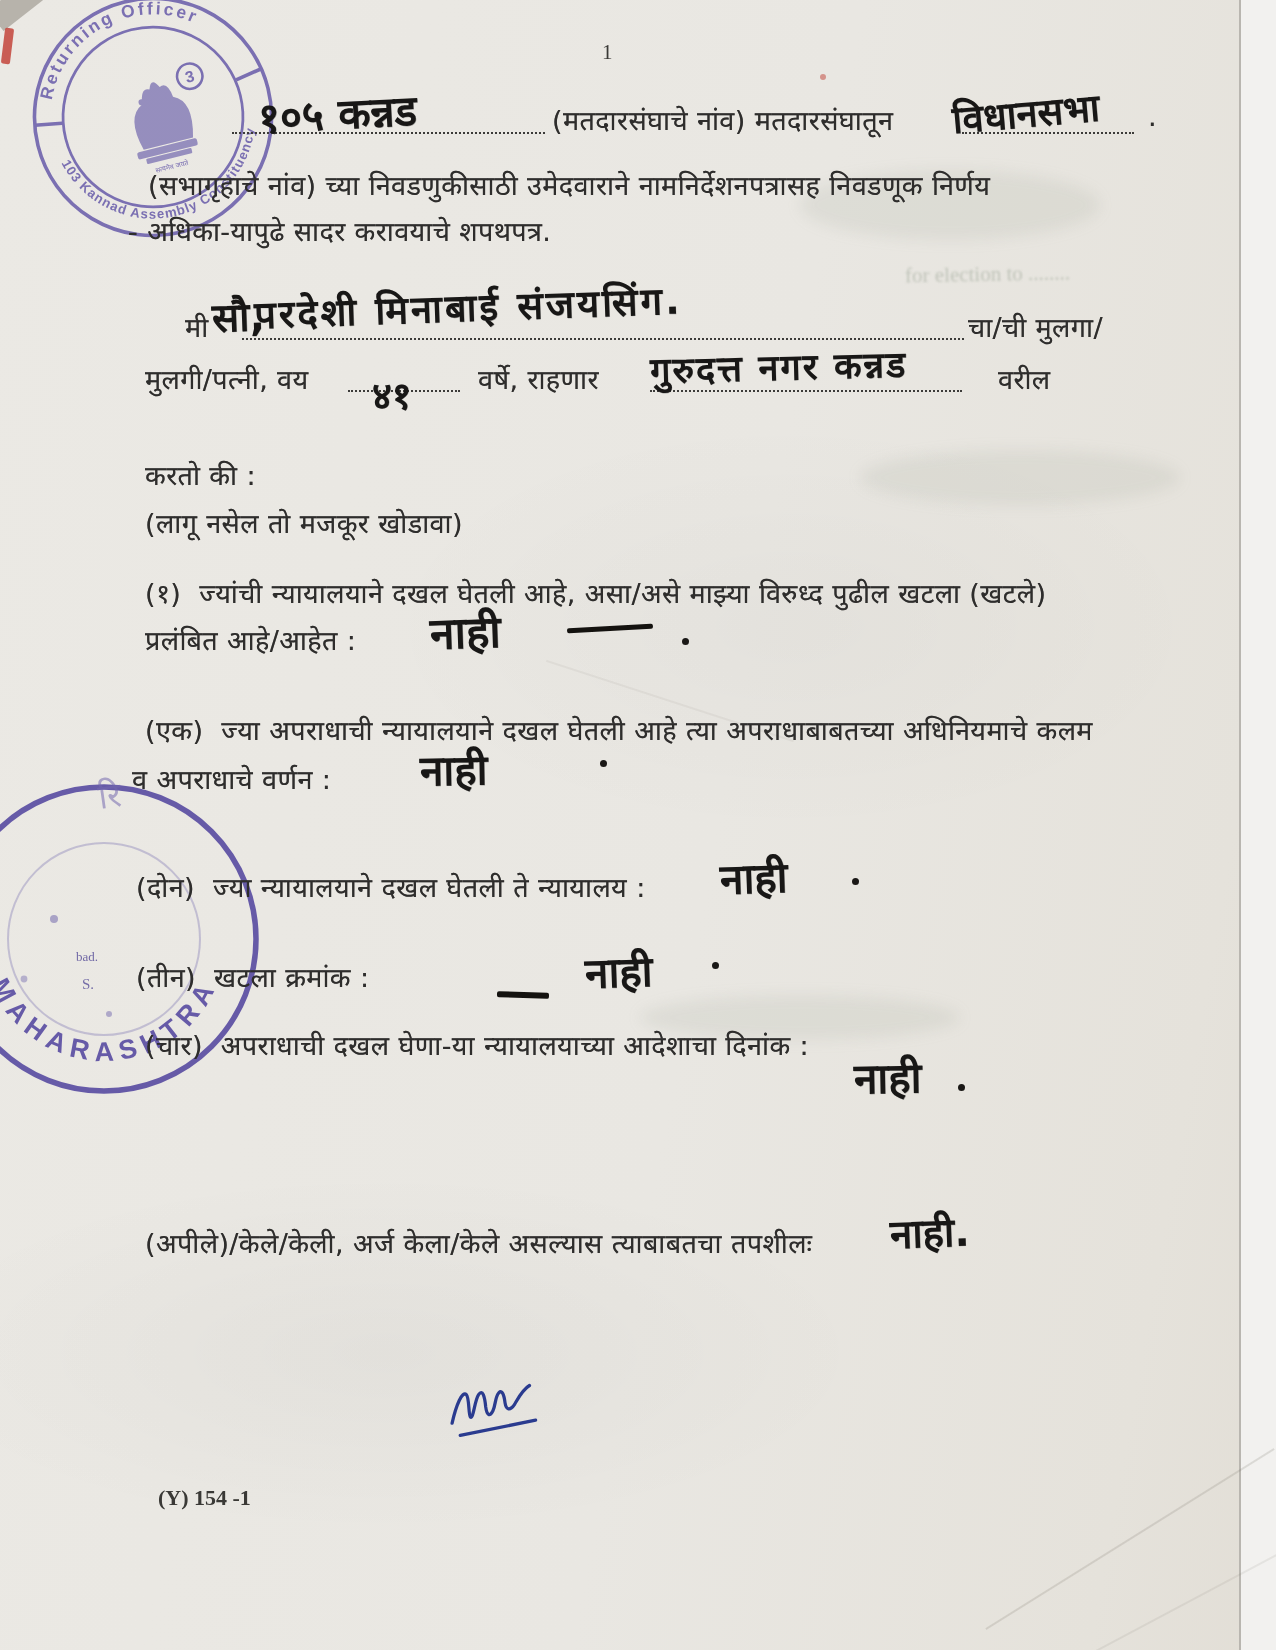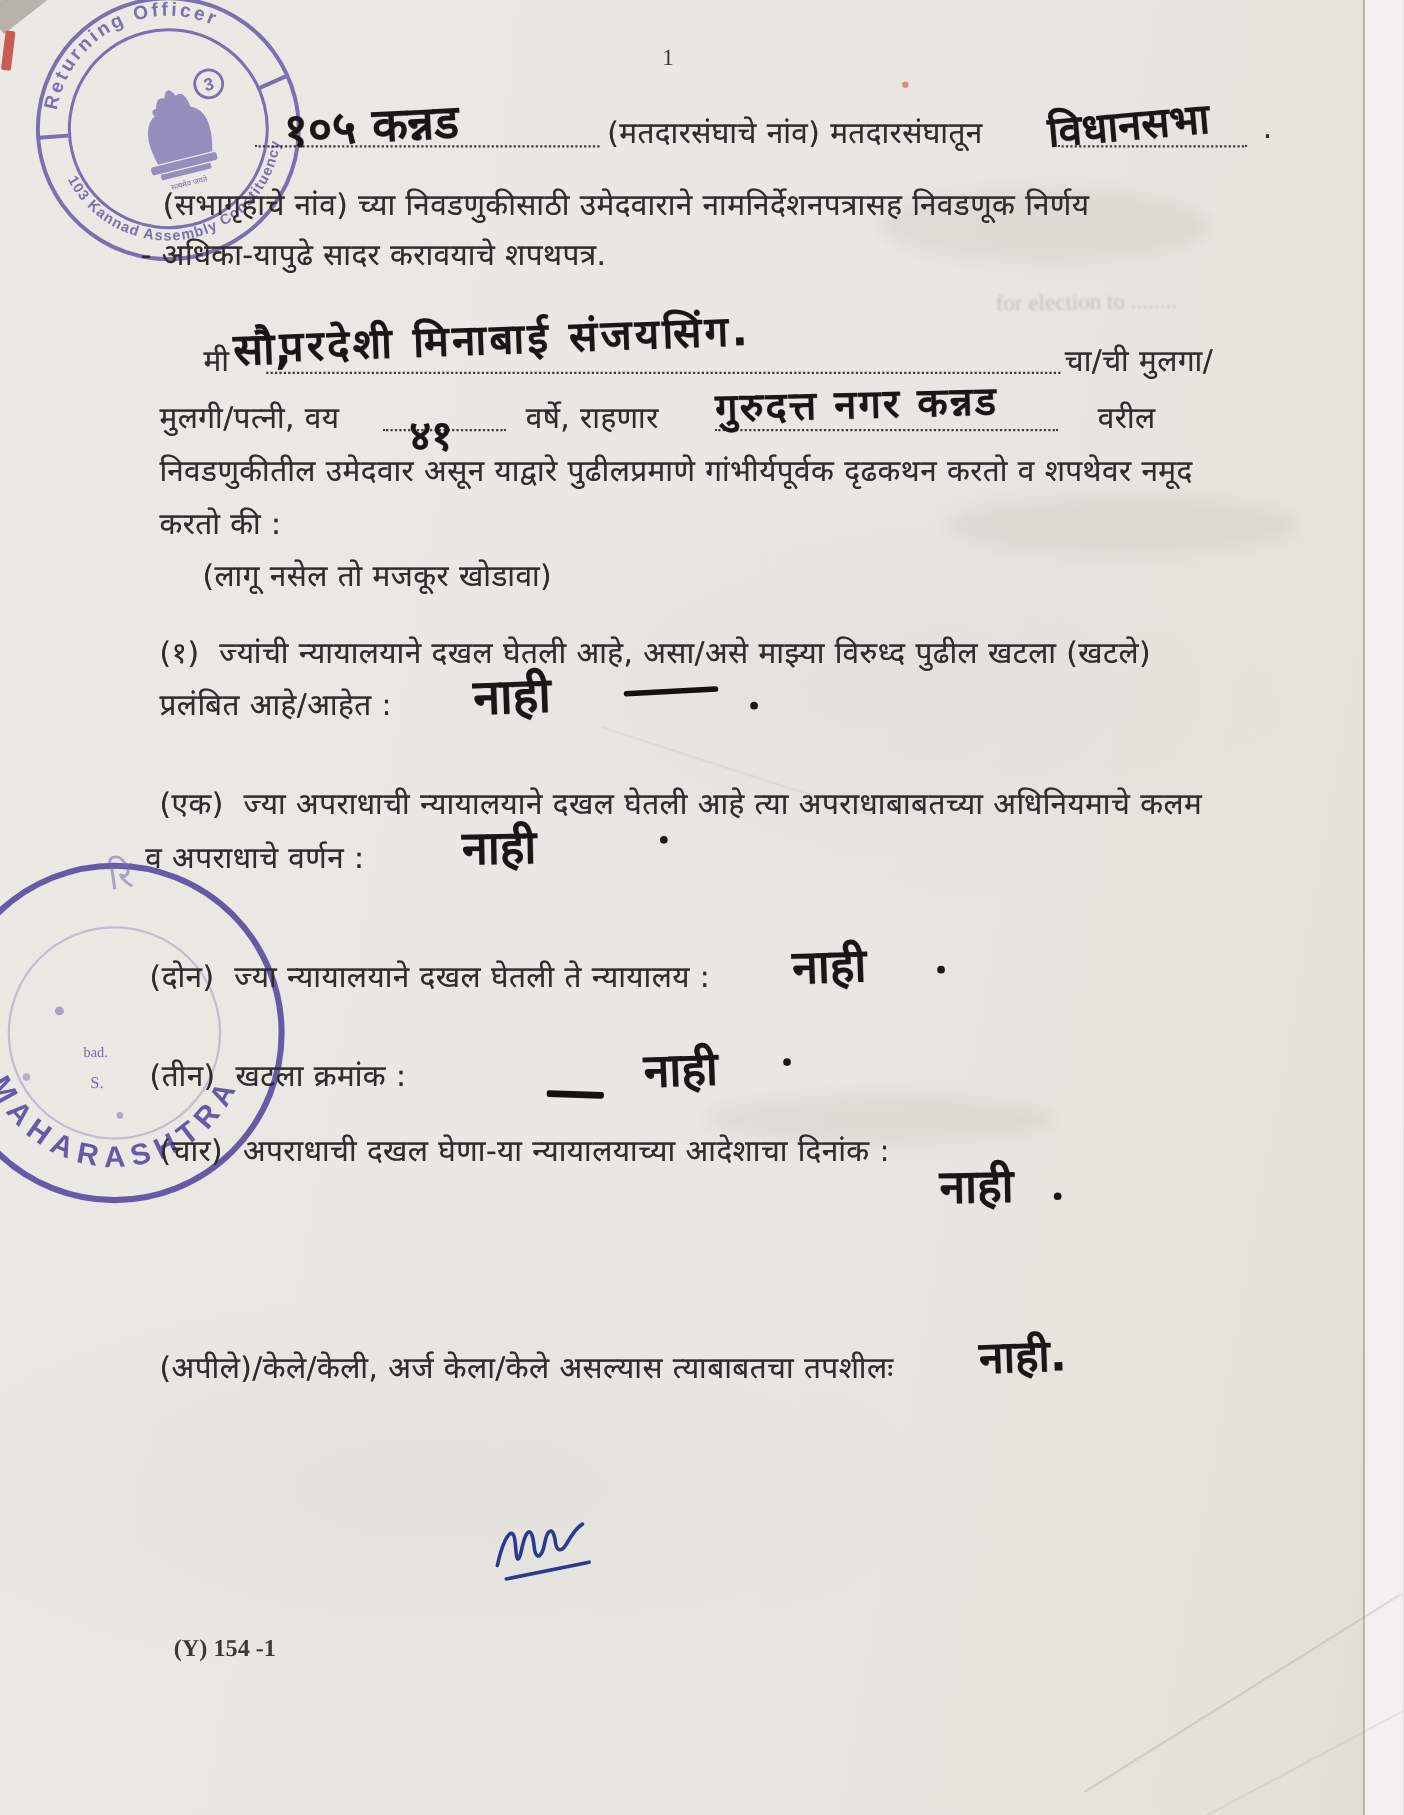--- a/index.html
+++ b/index.html
@@ -113,24 +113,23 @@
   <div class="abs printed" style="left:968px;top:308px;">चा/ची मुलगा/</div>
 
   <div class="abs printed" style="left:145px;top:360px;">मुलगी/पत्नी, वय</div>
   <div class="abs dotted" style="left:348px;top:389px;width:112px;"></div>
   <div class="abs hw" style="left:372px;top:368px;font-size:38px;font-family:Liberation Serif, serif;">४१</div>
   <div class="abs printed" style="left:478px;top:360px;">वर्षे, राहणार</div>
   <div class="abs dotted" style="left:650px;top:389px;width:312px;"></div>
   <div class="abs hw" style="left:650px;top:342px;font-size:36px;letter-spacing:2px;transform:rotate(-1.5deg);">गुरुदत्त नगर कन्नड</div>
   <div class="abs printed" style="left:998px;top:360px;">वरील</div>
 
-  <div class="abs printed" style="left:145px;top:408px;">निवडणुकीतील उमेदवार असून याद्वारे पुढीलप्रमाणे गांभीर्यपूर्वक दृढकथन करतो व शपथेवर नमूद</div>
   <div class="abs printed" style="left:145px;top:456px;">करतो की :</div>
 
-  <div class="abs printed" style="left:145px;top:504px;margin-left:39px;">(लागू नसेल तो मजकूर खोडावा)</div>
+  <div class="abs printed" style="left:145px;top:504px;">(लागू नसेल तो मजकूर खोडावा)</div>
 
   <div class="abs printed" style="left:145px;top:574px;">
     <span>(१)</span>&nbsp;
     <span>ज्यांची न्यायालयाने दखल घेतली आहे, असा/असे माझ्या विरुध्द पुढील खटला  (खटले)</span>
   </div>
   <div class="abs printed" style="left:145px;top:621px;">प्रलंबित आहे/आहेत :</div>
   <div class="abs hw" style="left:430px;top:601px;font-size:44px;transform:rotate(-2deg);">नाही</div>
   <div class="abs dash" style="left:567px;top:626px;width:86px;height:5px;transform:rotate(-3deg);"></div>
   <div class="abs dot" style="left:682px;top:638px;"></div>
 

